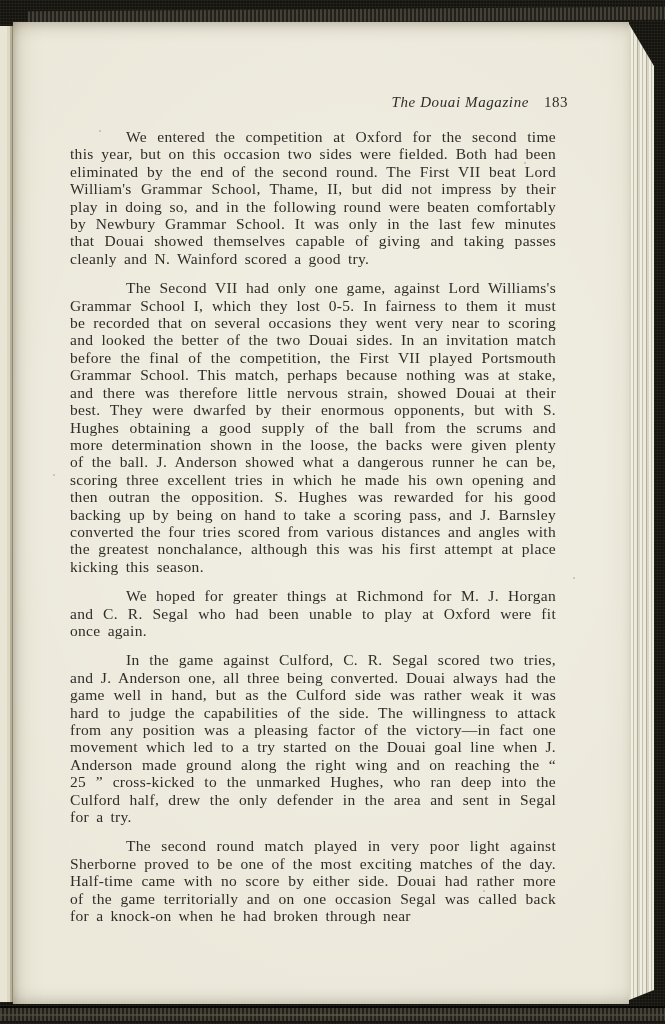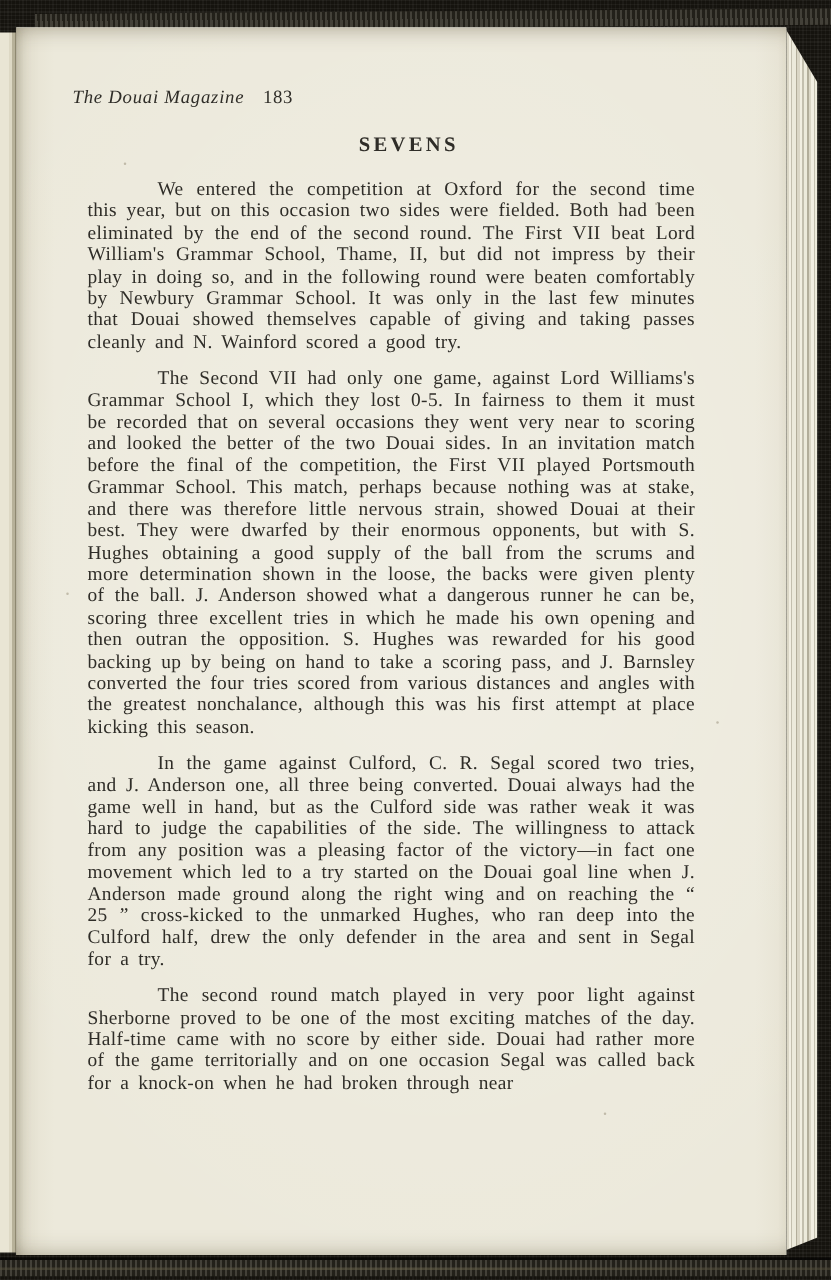--- a/index.html
+++ b/index.html
@@ -49,21 +49,21 @@
     background-color:var(--page);
     box-shadow:inset 0 14px 18px -14px rgba(90,80,55,0.45),
                inset 0 -14px 18px -14px rgba(90,80,55,0.40),
                inset 10px 0 16px -12px rgba(90,80,55,0.55);
   }
   .speck{position:absolute;width:2px;height:2px;border-radius:50%;background:rgba(125,115,90,0.40);}
   .content{
     position:absolute;left:45px;right:61px;top:0;color:var(--ink);
   }
   .running-header{
-    margin-top:48px;text-align:left;font-size:15px;line-height:17px;
+    margin-top:72px;text-align:right;font-size:15px;line-height:17px;
     white-space:nowrap;
   }
   .magazine-title{font-style:italic;letter-spacing:0.6px;}
   .page-number{font-style:normal;margin-left:15px;letter-spacing:0.5px;}
   .section-heading{
     margin:19px 0 0 0;text-align:center;font-size:16.5px;font-weight:bold;
     letter-spacing:2.6px;transform:translateX(14px);
   }
   .body-copy{margin-top:17px;}
   .body-copy p{
@@ -89,25 +89,25 @@
     <div class="speck" style="left:40px;top:452px;"></div>
     <div class="speck" style="left:470px;top:868px;"></div>
     <div class="speck" style="left:560px;top:555px;"></div>
 
     <div class="content">
 
       <div class="running-header">
         <span class="magazine-title">The Douai Magazine</span><span class="page-number">183</span>
       </div>
 
-      <h1 class="section-heading">SEVENS</h1>
 
       <div class="body-copy">
         <p>We entered the competition at Oxford for the second time this year, but on this occasion two sides were fielded. Both had been eliminated by the end of the second round. The First VII beat Lord William's Grammar School, Thame, II, but did not impress by their play in doing so, and in the following round were beaten comfortably by Newbury Grammar School. It was only in the last few minutes that Douai showed themselves capable of giving and taking passes cleanly and N. Wainford scored a good try.</p>
         <p>The Second VII had only one game, against Lord Williams's Grammar School I, which they lost 0-5. In fairness to them it must be recorded that on several occasions they went very near to scoring and looked the better of the two Douai sides. In an invitation match before the final of the competition, the First VII played Portsmouth Grammar School. This match, perhaps because nothing was at stake, and there was therefore little nervous strain, showed Douai at their best. They were dwarfed by their enormous opponents, but with S. Hughes obtaining a good supply of the ball from the scrums and more determination shown in the loose, the backs were given plenty of the ball. J. Anderson showed what a dangerous runner he can be, scoring three excellent tries in which he made his own opening and then outran the opposition. S. Hughes was rewarded for his good backing up by being on hand to take a scoring pass, and J. Barnsley converted the four tries scored from various distances and angles with the greatest nonchalance, although this was his first attempt at place kicking this season.</p>
+        <p>We hoped for greater things at Richmond for M. J. Horgan and C. R. Segal who had been unable to play at Oxford were fit once again.</p>
         <p>In the game against Culford, C. R. Segal scored two tries, and J. Anderson one, all three being converted. Douai always had the game well in hand, but as the Culford side was rather weak it was hard to judge the capabilities of the side. The willingness to attack from any position was a pleasing factor of the victory—in fact one movement which led to a try started on the Douai goal line when J. Anderson made ground along the right wing and on reaching the “ 25 ” cross-kicked to the unmarked Hughes, who ran deep into the Culford half, drew the only defender in the area and sent in Segal for a try.</p>
         <p>The second round match played in very poor light against Sherborne proved to be one of the most exciting matches of the day. Half-time came with no score by either side. Douai had rather more of the game territorially and on one occasion Segal was called back for a knock-on when he had broken through near</p>
       </div>
 
     </div>
   </div>
 
 </div>
 
 </body></html>

